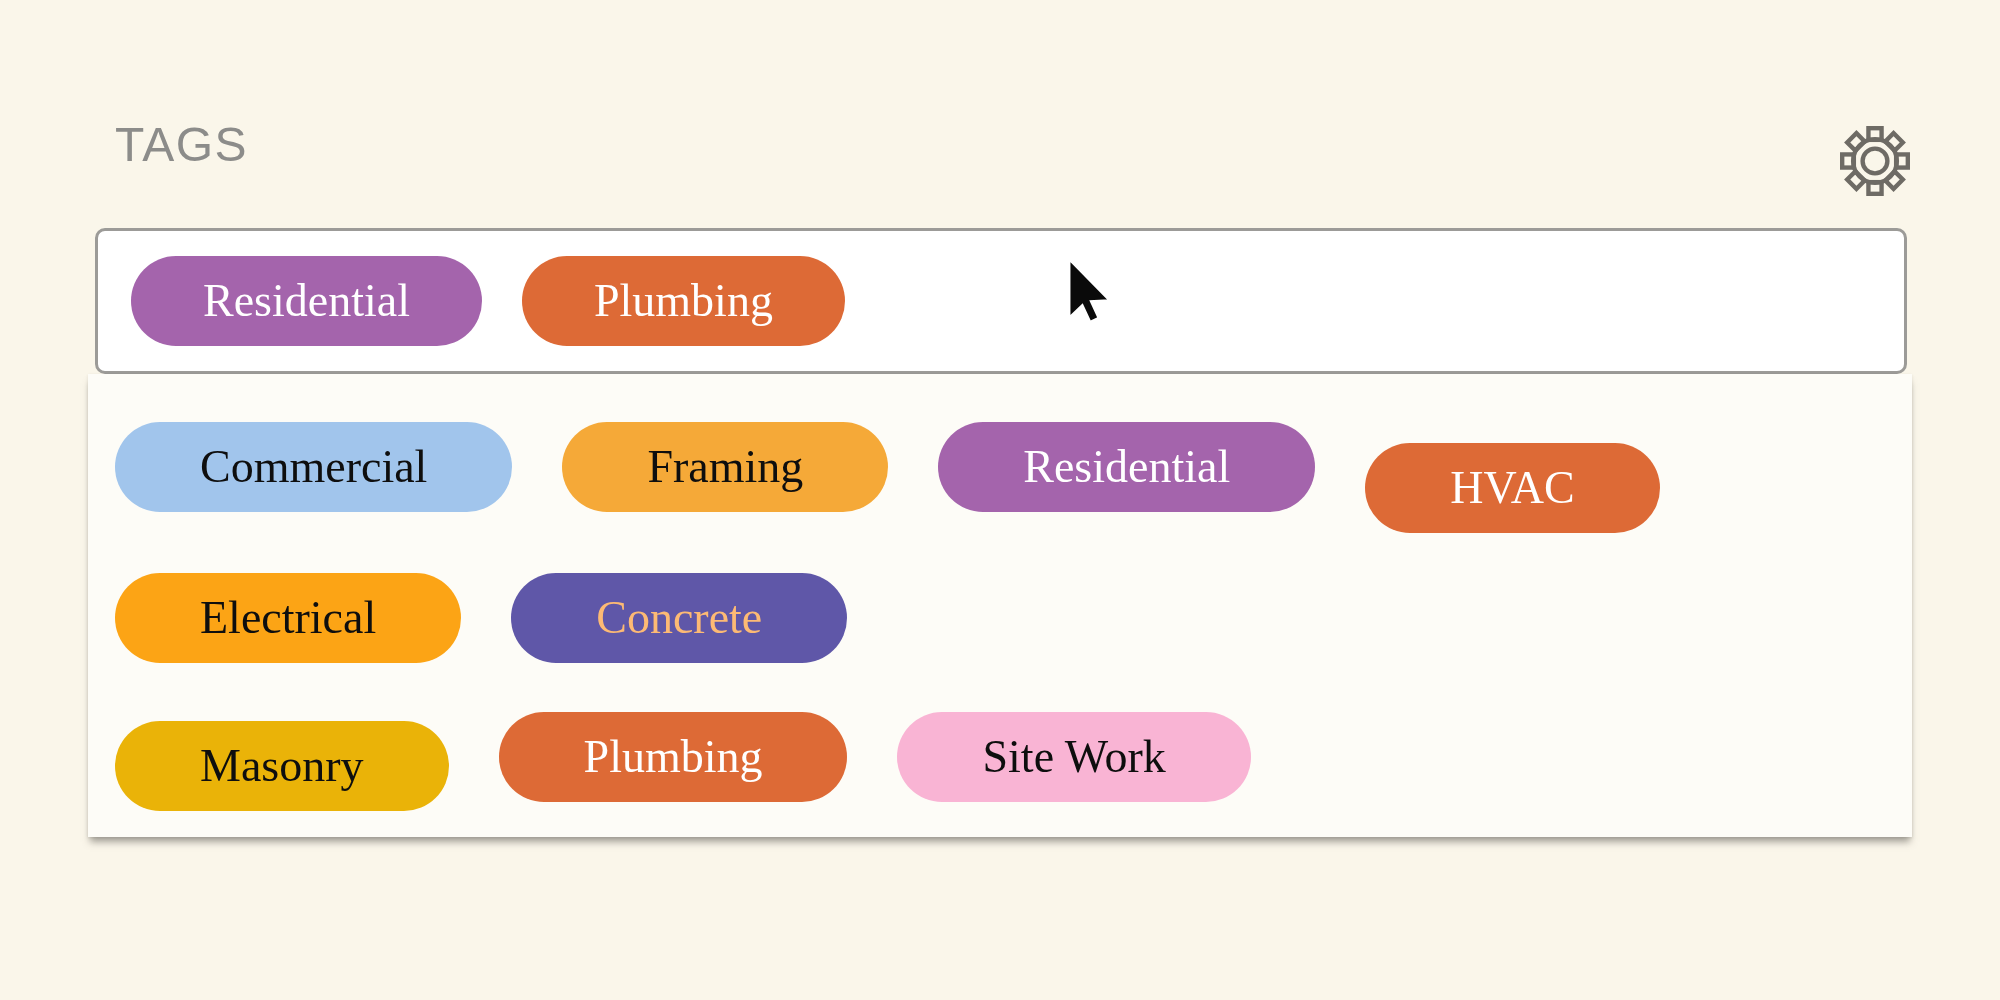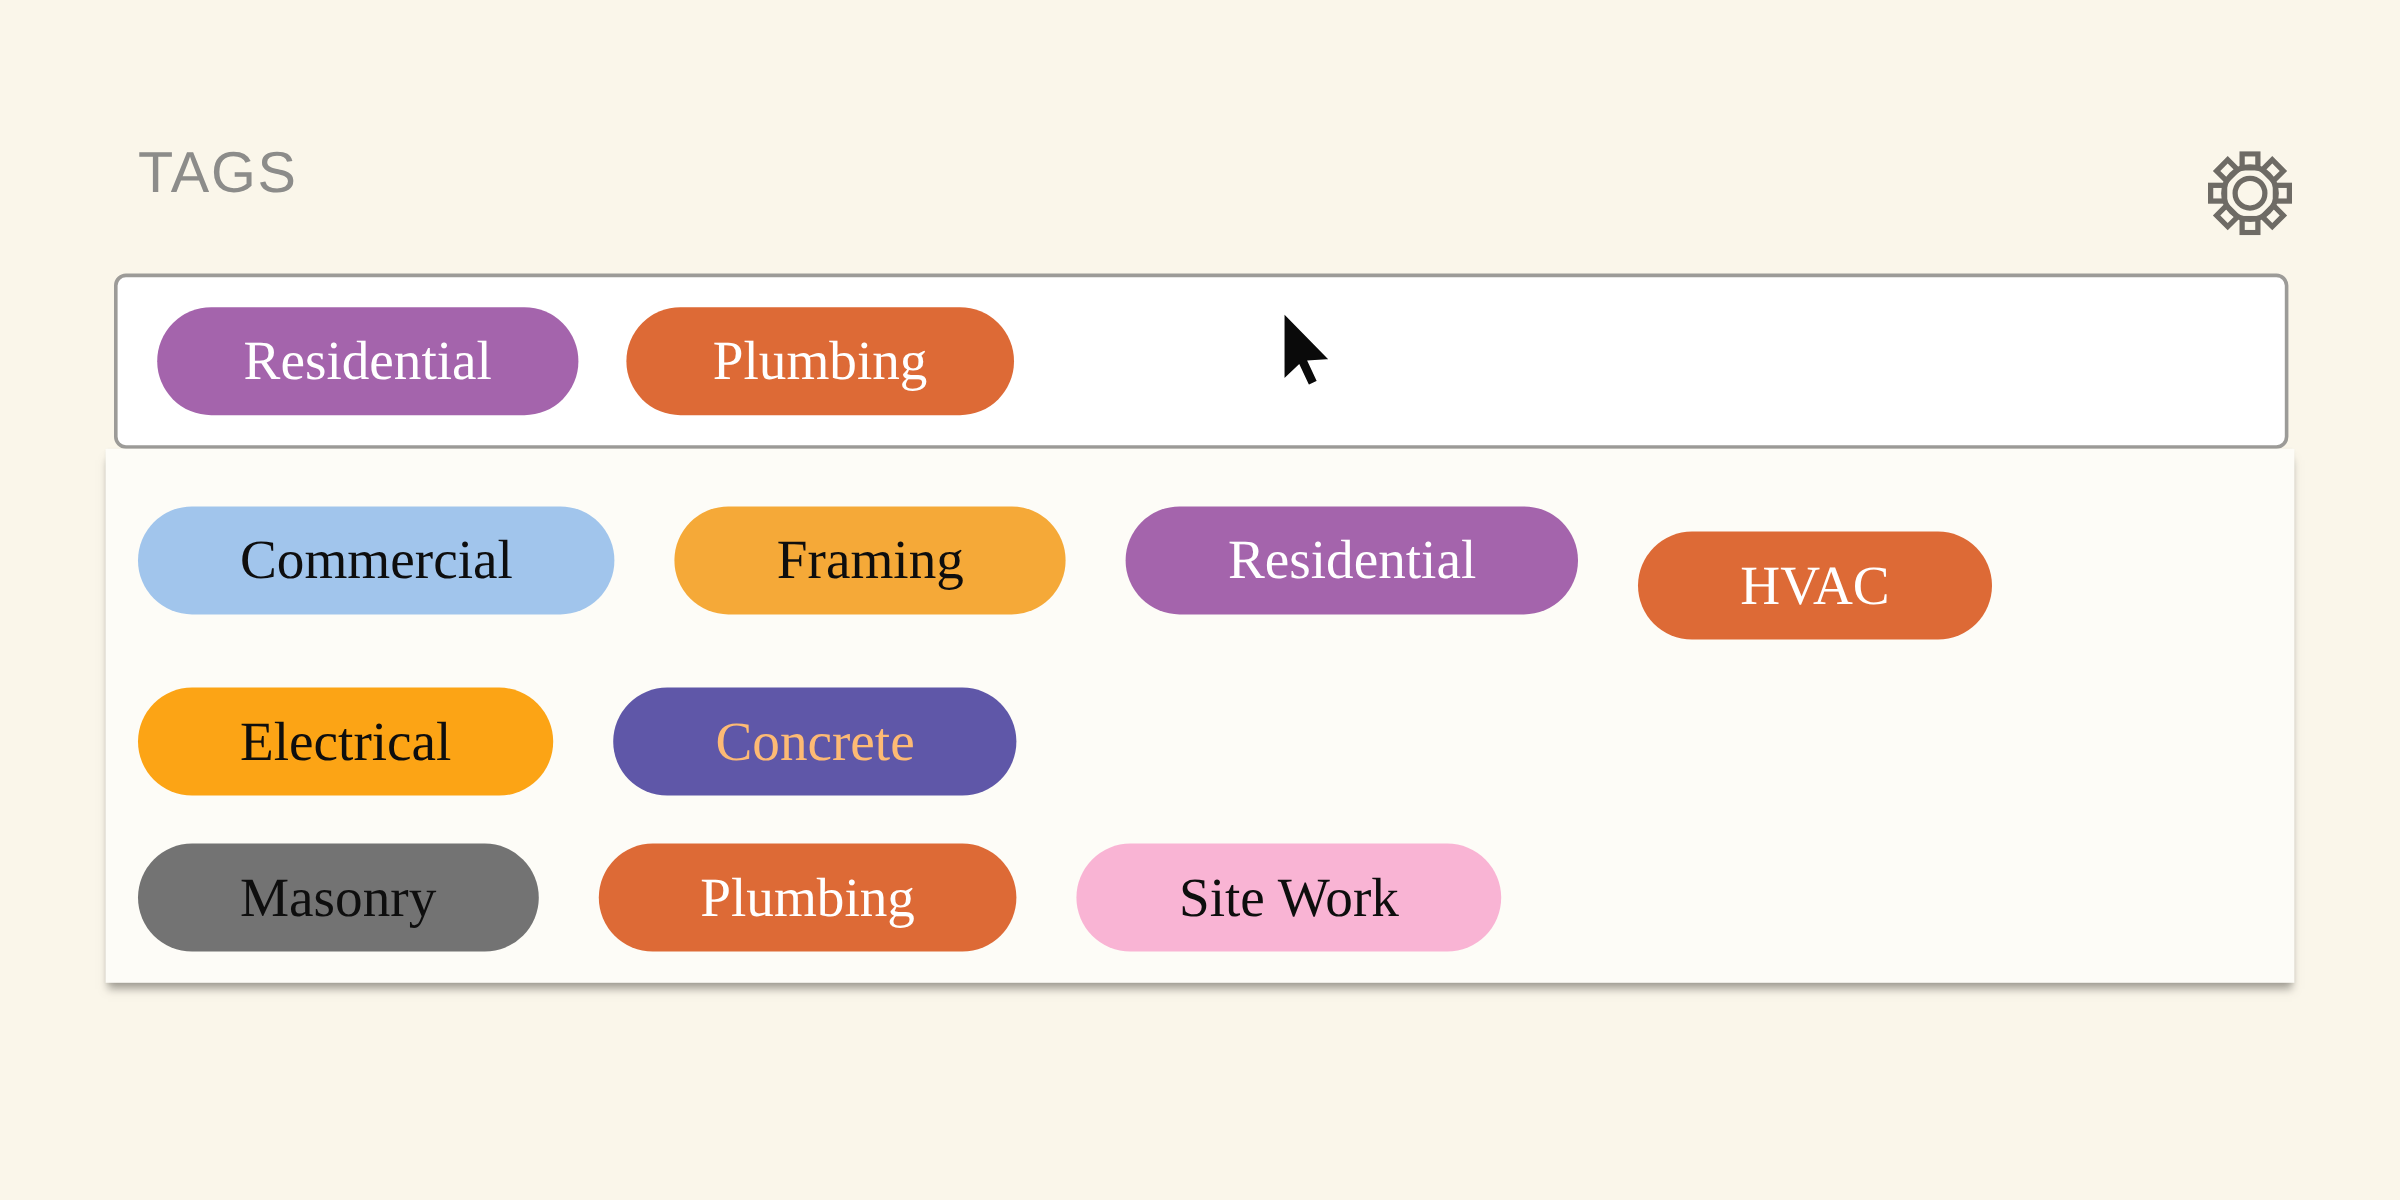--- a/index.html
+++ b/index.html
@@ -84,21 +84,21 @@
       <span class="pill" style="background: rgb(161, 197, 236); color: rgb(14, 14, 14);">Commercial</span>
       <span class="pill" style="background: rgb(245, 169, 56); color: rgb(14, 14, 14);">Framing</span>
       <span class="pill" style="background: rgb(164, 100, 172); color: rgb(255, 255, 255);">Residential</span>
       <span class="pill" style="background: rgb(221, 106, 54); color: rgb(255, 255, 255); margin-top: 43px;">HVAC</span>
     </div>
     <div class="tag-row">
       <span class="pill" style="background: rgb(252, 164, 21); color: rgb(14, 14, 14);">Electrical</span>
       <span class="pill" style="background: rgb(95, 87, 168); color: #fdba74;">Concrete</span>
     </div>
     <div class="tag-row">
-      <span class="pill" style="background: #737373; color: rgb(14, 14, 14);">Masonry</span>
+      <span class="pill" style="background: #eab308; color: rgb(14, 14, 14); margin-top: 18px;">Masonry</span>
       <span class="pill" style="background: rgb(221, 106, 54); color: rgb(255, 255, 255);">Plumbing</span>
       <span class="pill" style="background: rgb(249, 180, 212); color: rgb(14, 14, 14);">Site Work</span>
     </div>
   </div>
 
 <div class="cursor-wrap">
   <svg viewBox="0 0 22 24" width="60" height="88" preserveAspectRatio="xMinYMin meet" aria-hidden="true">
     <path d="M5 0.8 L5 21.6 L9.7 17.1 L12.6 23.3 L15.5 21.95 L12.65 15.8 L19.3 15.4 Z" fill="#0A0A0A" stroke="#FFFFFF" stroke-width="0.6"></path>
   </svg>
 </div>

